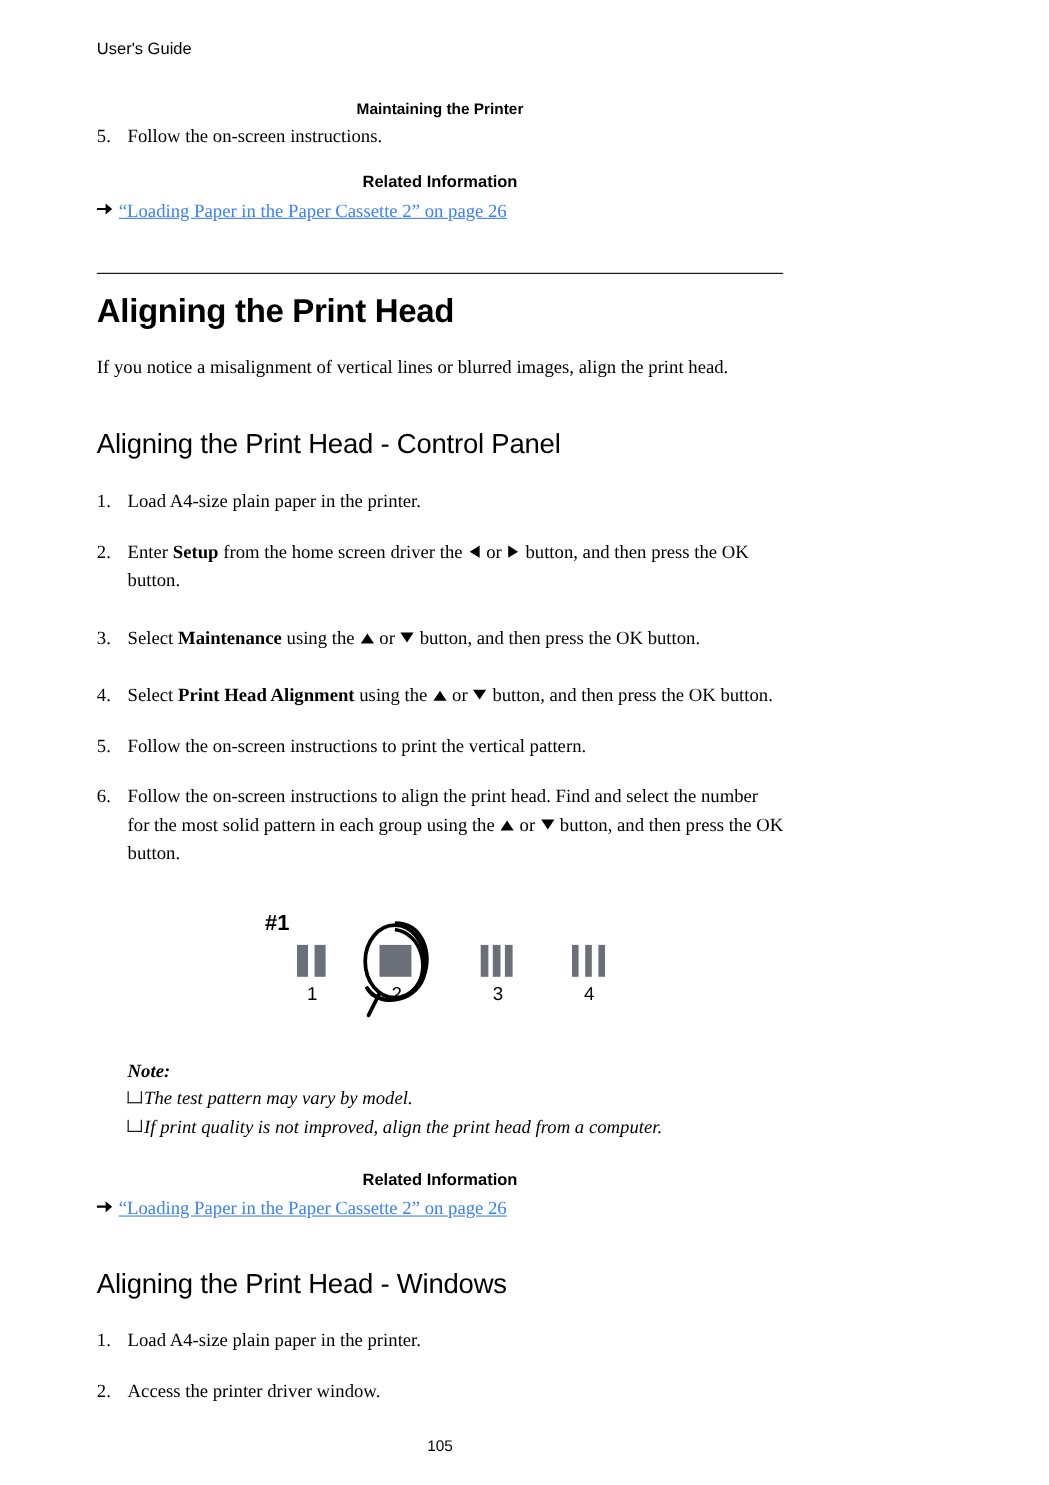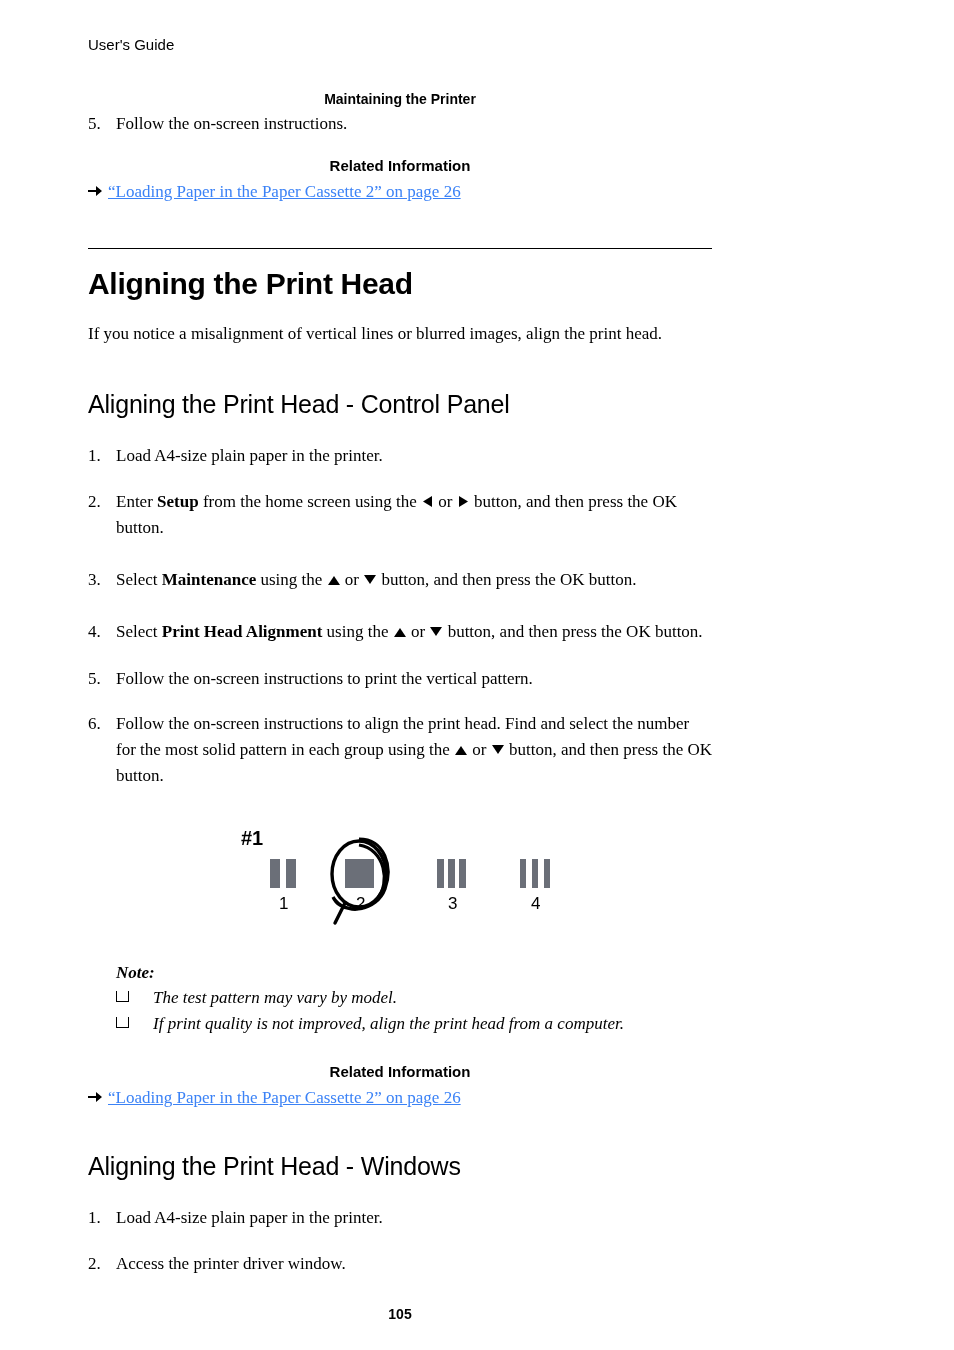--- a/index.html
+++ b/index.html
@@ -17,23 +17,23 @@
   .link { color: #3b82f6; font-family: "Minion Pro", "Times New Roman", Georgia, serif; }
   .hr { border: none; border-top: 1.5px solid #000; margin-top: 46px; }
   h1.big { font-family: "Myriad Pro", "Segoe UI", Arial, sans-serif; font-weight: 800; font-size: 30px; margin-top: 18px; margin-bottom: 20px; letter-spacing: -0.3px; }
   .para { font-size: 17px; line-height: 1.5; }
   h2.sub { font-family: "Myriad Pro", "Segoe UI", Arial, sans-serif; font-weight: 400; font-size: 25px; margin-top: 44px; margin-bottom: 24px; letter-spacing: -0.2px; }
   .tri { display: inline-block; vertical-align: -1px; }
   .bold { font-weight: 700; }
   .figure { margin: 30px auto 30px auto; width: 430px; }
   .note-block { margin-left: 28px; margin-top: 26px; }
   .note-title { font-family: "Minion Pro", "Times New Roman", Georgia, serif; font-style: italic; font-weight: 700; font-size: 17px; margin-bottom: 2px; }
-  .note-item { display: flex; align-items: flex-start; gap: 24px; font-style: italic; font-size: 17px; line-height: 1.55; }
+  .note-item { display: flex; align-items: flex-start; gap: 2px; font-style: italic; font-size: 17px; line-height: 1.55; }
   .note-box { width: 13px; height: 11px; border: 1.3px solid #000; border-top: none; margin-top: 6px; flex-shrink: 0; }
-  .page-num { position: absolute; bottom: 28px; left: 0; right: 0; text-align: center; font-family: "Myriad Pro", "Segoe UI", Arial, sans-serif; font-weight: 700; font-size: 14px; }
+  .page-num { position: absolute; bottom: 28px; left: 0; right: 0; text-align: center; font-family: "Myriad Pro", "Segoe UI", Arial, sans-serif; font-weight: 400; font-size: 14px; }
   .step-list { margin-top: 4px; }
 </style>
 </head>
 <body>
 
 <div class="page">
 
   <div class="top-guide">User's Guide</div>
   <div class="top-section">Maintaining the Printer</div>
 
@@ -63,21 +63,21 @@
   <div class="step-list">
 
     <div class="ol-item">
       <div class="ol-num">1.</div>
       <div class="ol-body">Load A4-size plain paper in the printer.</div>
     </div>
 
     <div class="ol-item" style="margin-bottom:26px;">
       <div class="ol-num">2.</div>
       <div class="ol-body">
-        <span>Enter </span><span class="bold">Setup</span><span> from the home screen using the </span><span class="tri"><svg width="13" height="13" viewBox="0 0 13 13">
+        <span>Enter </span><span class="bold">Setup</span><span> from the home screen driver the </span><span class="tri"><svg width="13" height="13" viewBox="0 0 13 13">
               <path d="M11 1 L11 12 L2 6.5 Z" fill="#000"></path>
             </svg></span><span> or </span><span class="tri"><svg width="13" height="13" viewBox="0 0 13 13">
               <path d="M2 1 L2 12 L11 6.5 Z" fill="#000"></path>
             </svg></span><span> button, and then press the OK button.</span>
       </div>
     </div>
 
     <div class="ol-item" style="margin-bottom:26px;">
       <div class="ol-num">3.</div>
       <div class="ol-body">

